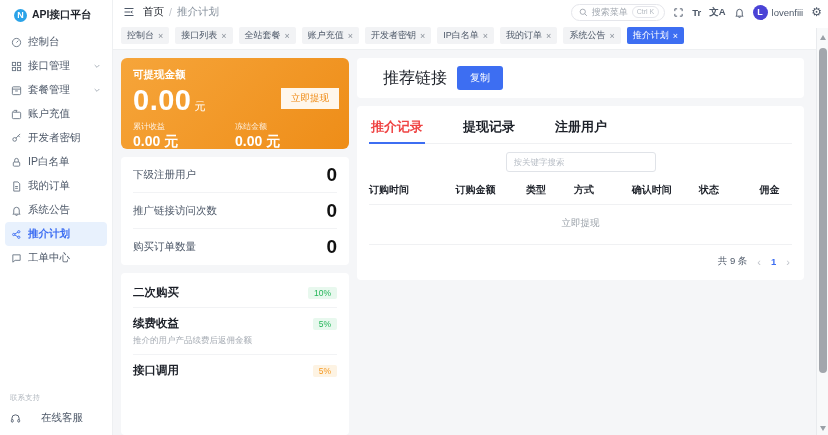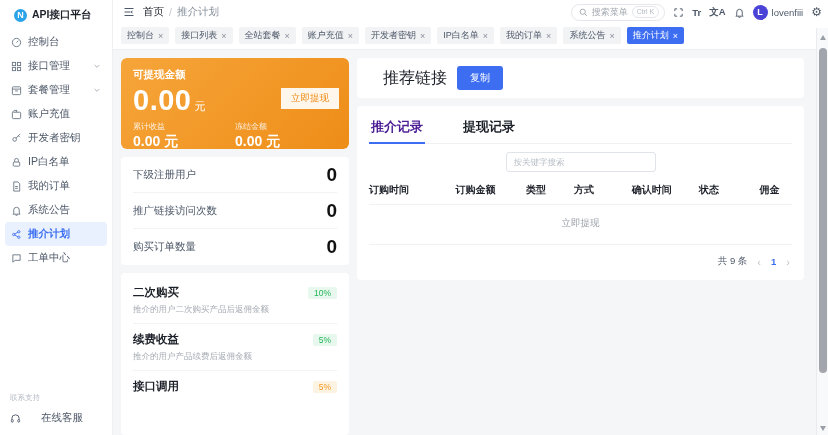--- a/index.html
+++ b/index.html
@@ -82,21 +82,21 @@
   
   .right-col { flex:1; display:flex; flex-direction:column; gap:8px; min-width:0; }
   .refcard { display:flex; align-items:center; gap:10px; padding:8px 12px; flex-shrink:0; }
   .ref-lb { font-size:16px; font-weight:normal; white-space:nowrap;margin-left:14px; }
   .ref-input { flex:1; height:22px; border:1px solid #dcdfe5; border-radius:3px; font-size:9.5px; color:#555; padding:0 8px; font-family:inherit; min-width:0; }
   .copy-btn { background:#3d6ef2; color:#fff; border:none; font-size:10px; padding:5px 13px; border-radius:3px; cursor:pointer; font-family:inherit; }
 
   .records { padding:8px 12px 6px; flex-shrink:0; }
   .rtabs { display:flex; gap:36px; border-bottom:1px solid #f0f1f3; }
   .rtab { font-size:13px; font-weight:bold; color:#1d2129; padding:4px 2px 7px; cursor:pointer; position:relative; }
-  .rtab.active { color:#4c1d95;text-align:center; }
+  .rtab.active { color:#ef4444;text-align:center; }
   .rtab.active::after { content:""; position:absolute; left:0; right:0; bottom:-1px; height:2px; background:#3d6ef2; }
   .rsearch-row { display:flex; justify-content:center; padding:8px 0 6px; }
   .rsearch { width:150px; height:20px; border:1px solid #e0e3e8; border-radius:3px; font-size:8.5px; padding:0 7px; font-family:inherit; color:#555; }
   .rsearch::placeholder { color:#b8bec6; }
   .thead { display:flex; border-bottom:1px solid #f0f1f3; padding:5px 0 7px; }
   .th { font-size:10px; font-weight:bold; color:#1d2129; }
   .empty { text-align:center; font-size:9.5px; color:#9aa1a9; padding:12px 0 14px; border-bottom:1px solid #f0f1f3; }
   .pager { display:flex; justify-content:flex-end; align-items:center; gap:10px; padding:10px 2px 6px; font-size:9.5px; color:#4e5969; }
   .pg-arrow { color:#c0c4cb; cursor:pointer; font-size:11px; }
   .pg-cur { color:#3d6ef2; font-weight:bold; cursor:pointer; }
@@ -354,21 +354,20 @@
           <span class="cnt-v">0</span>
         </div>
       </div>
 
       <div class="card commissions">
         <div class="com-row">
           <div class="com-head">
             <span class="com-title">二次购买</span>
             <span class="rate green">10%</span>
           </div>
-          <div class="com-desc">推介的用户二次购买产品后返佣金额</div>
         </div>
         <div class="com-row">
           <div class="com-head">
             <span class="com-title">续费收益</span>
             <span class="rate green">5%</span>
           </div>
           <div class="com-desc">推介的用户产品续费后返佣金额</div>
         </div>
         <div class="com-row">
           <div class="com-head">
@@ -385,20 +384,21 @@
 
       <div class="card refcard">
         <span class="ref-lb">推荐链接</span>
         <button class="copy-btn">复制</button>
       </div>
 
       <div class="card records">
         <div class="rtabs">
           <span class="rtab active">推介记录</span>
           <span class="rtab">提现记录</span>
+          <span class="rtab">注册用户</span>
         </div>
         <div class="rsearch-row">
           <input class="rsearch" type="text" placeholder="按关键字搜索" style="">
         </div>
         <div class="thead">
           <span class="th" style="flex:1.35">订购时间</span>
           <span class="th" style="flex:1.1">订购金额</span>
           <span class="th" style="flex:0.75">类型</span>
           <span class="th" style="flex:0.9">方式</span>
           <span class="th" style="flex:1.05">确认时间</span>

